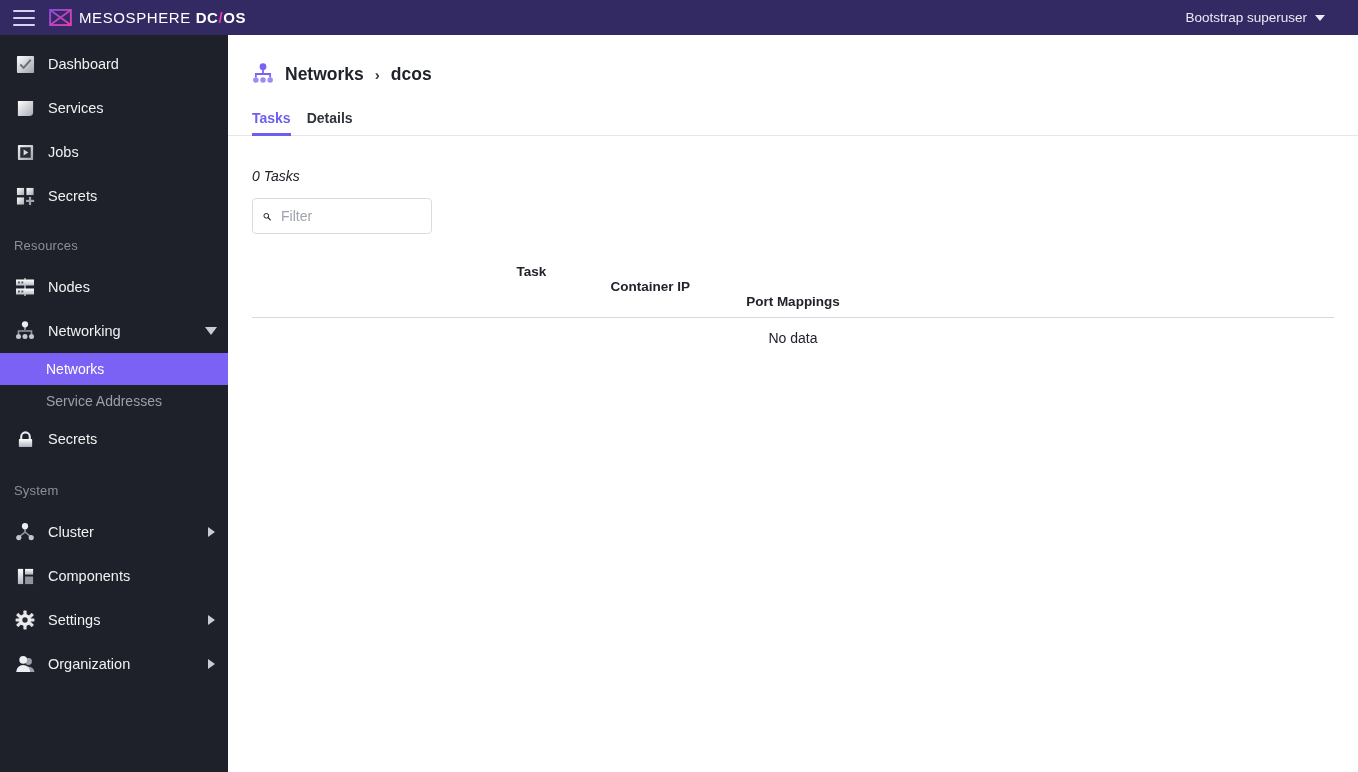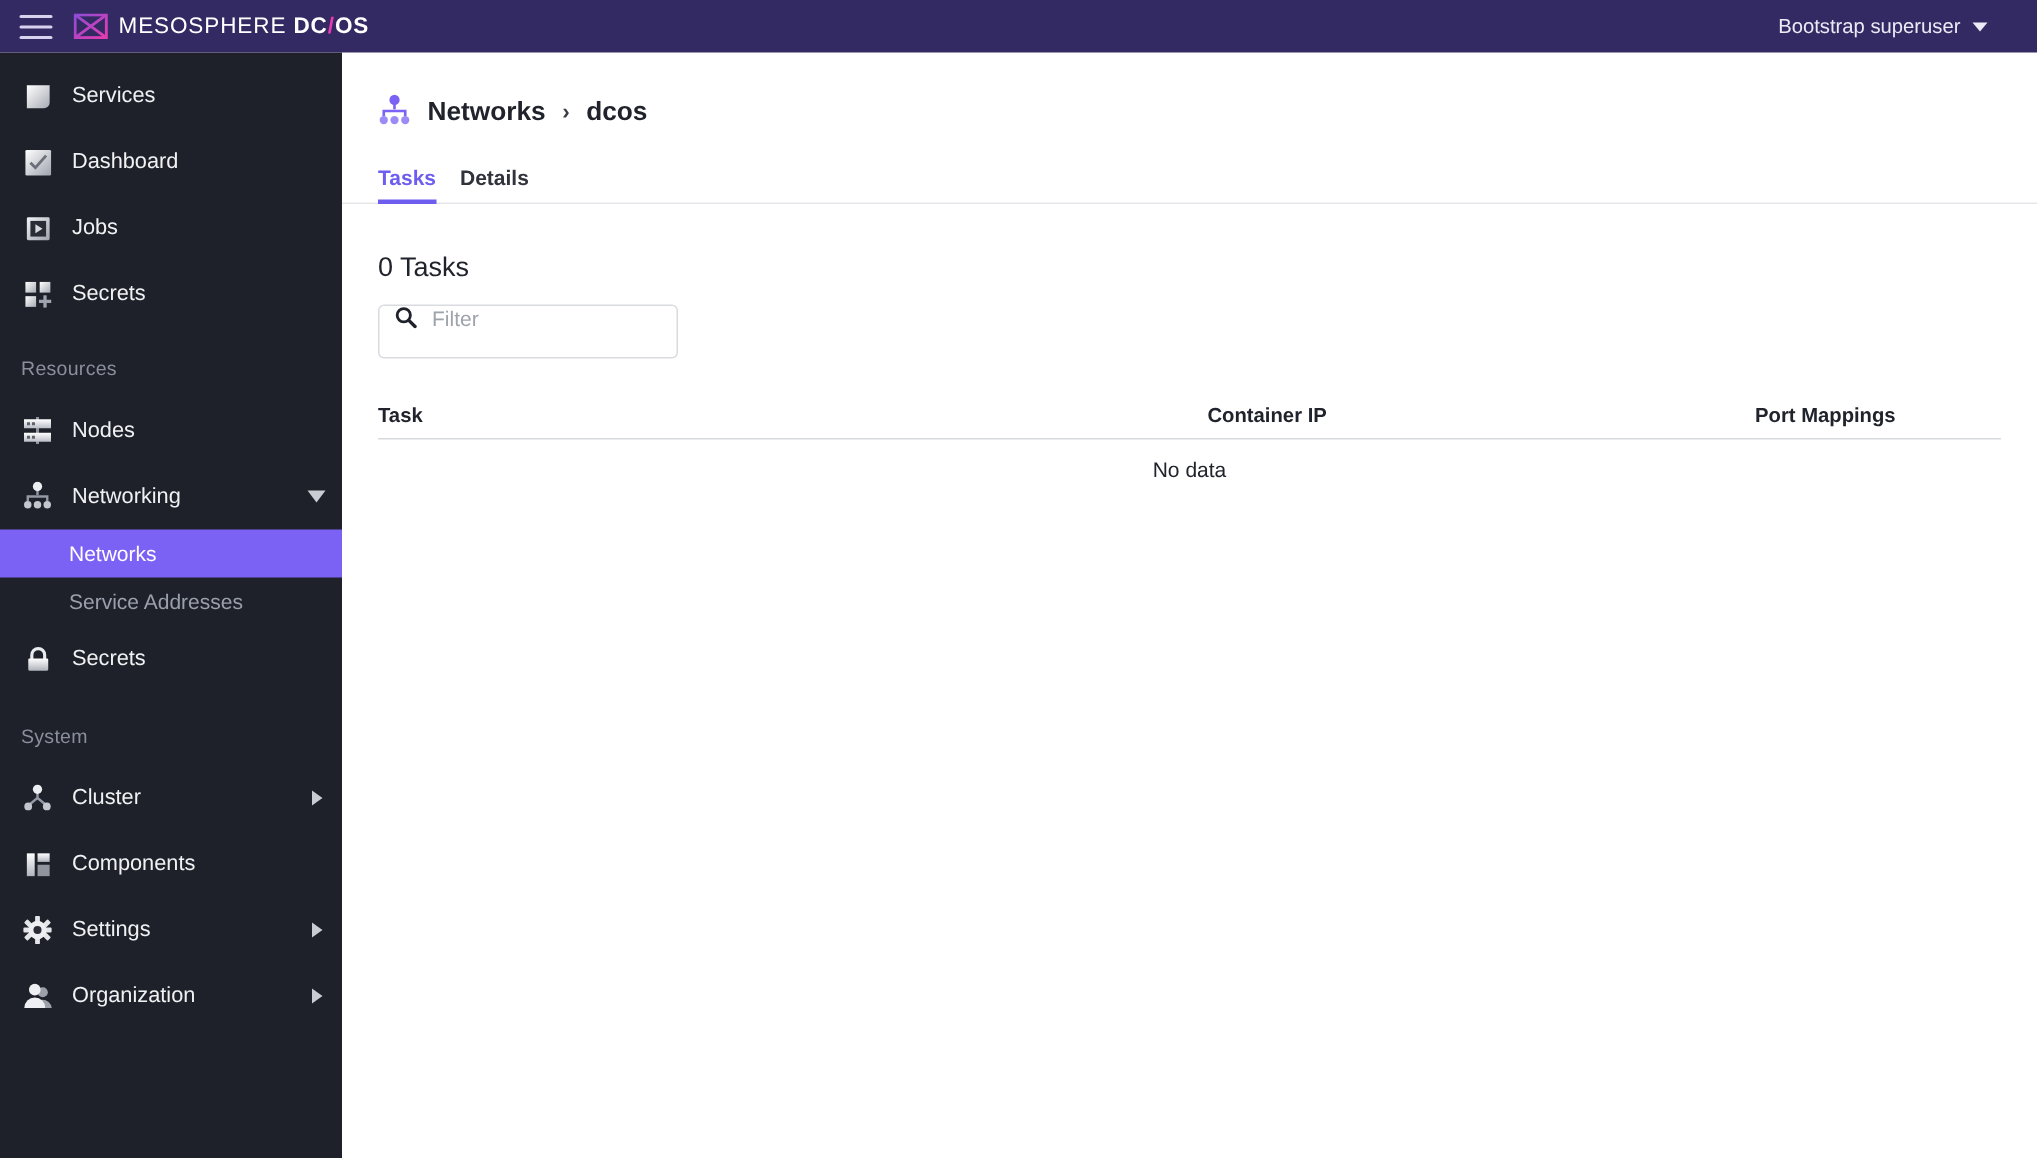--- a/index.html
+++ b/index.html
@@ -114,41 +114,41 @@
   }
   .tab.active { color: #6d5ef0; }
   .tab.active::after {
     content: ""; position: absolute;
     left: 0; right: 0; bottom: -1px; height: 3px;
     background: #6d5ef0;
   }
 
   .count-line {
     padding: 32px 0 0 24px;
-    font-size: 18px; color: #20232b;
+    font-size: 14px; color: #20232b; font-style: italic;
   }
   .filter-wrap { padding: 14px 0 0 24px; }
   .filter-box {
-    width: 200px; height: 36px;
+    width: 180px; height: 36px;
     border: 1px solid #d9dbe0; border-radius: 4px;
-    display: flex; align-items: flex-start; padding: 0 10px;
+    display: flex; align-items: center; padding: 0 10px;
     background: #fff;
   }
   .filter-input {
     border: 0; outline: 0; margin-left: 10px;
     font-size: 14px; color: #20232b;
     font-family: "Liberation Sans", sans-serif;
     width: 140px; background: transparent;
   }
   .filter-input::placeholder { color: #9ea3ac; }
 
   .table { margin: 30px 24px 0 24px; width: 1082px; }
   .thead {
     display: flex; align-items: center;
-    padding-bottom: 8px; border-bottom: 1px solid #d7d9de;
+    padding-bottom: 8px; border-bottom: 1px solid #d7d9de; flex-direction: column;
   }
   .th { font-size: 13.5px; font-weight: 700; color: #20232b; }
   .col-task { width: 553px; }
   .col-ip { width: 365px; }
   .col-ports { flex: 1; }
   .tbody-empty {
     padding-top: 12px;
     font-size: 14px; color: #20232b; text-align: center;
   }
 </style>
@@ -183,45 +183,45 @@
   </div>
 
   <div class="sidebar">
 
     <div style="height:7px"></div>
 
     <div class="nav-item">
       <span class="nav-icon">
         <svg width="19" height="19" viewBox="0 0 20 20">
           <defs>
-              <linearGradient id="g2" x1="0" y1="0" x2="1" y2="1">
-            <stop offset="0%" stop-color="#ffffff"></stop>
-                <stop offset="100%" stop-color="#a7abb4"></stop>
-              </linearGradient>
-            </defs>
-          <path d="M2 2 H18 V14 A4 4 0 0 1 14 18 H2 Z" fill="url(#g2)"></path>
-        </svg>
-      </span>
-      <span class="label">Services</span>
-    </div>
-
-    <div class="nav-item">
-      <span class="nav-icon">
-        <svg width="19" height="19" viewBox="0 0 20 20">
-          <defs>
               <linearGradient id="g1" x1="0" y1="0" x2="1" y2="1">
             <stop offset="0%" stop-color="#ffffff"></stop>
                 <stop offset="100%" stop-color="#9ea3ad"></stop>
               </linearGradient>
             </defs>
           <rect x="1" y="1" width="18" height="18" rx="1" fill="url(#g1)"></rect>
           <path d="M4.5 10 L8 13.5 L15.5 5" fill="none" stroke="#6b7079" stroke-width="2"></path>
         </svg>
       </span>
       <span class="label">Dashboard</span>
+    </div>
+
+    <div class="nav-item">
+      <span class="nav-icon">
+        <svg width="19" height="19" viewBox="0 0 20 20">
+          <defs>
+              <linearGradient id="g2" x1="0" y1="0" x2="1" y2="1">
+            <stop offset="0%" stop-color="#ffffff"></stop>
+                <stop offset="100%" stop-color="#a7abb4"></stop>
+              </linearGradient>
+            </defs>
+          <path d="M2 2 H18 V14 A4 4 0 0 1 14 18 H2 Z" fill="url(#g2)"></path>
+        </svg>
+      </span>
+      <span class="label">Services</span>
     </div>
 
     <div class="nav-item">
       <span class="nav-icon">
         <svg width="19" height="19" viewBox="0 0 20 20">
           <defs>
               <linearGradient id="g3" x1="0" y1="0" x2="1" y2="1">
             <stop offset="0%" stop-color="#f2f3f5"></stop>
                 <stop offset="100%" stop-color="#9ea3ad"></stop>
               </linearGradient>

